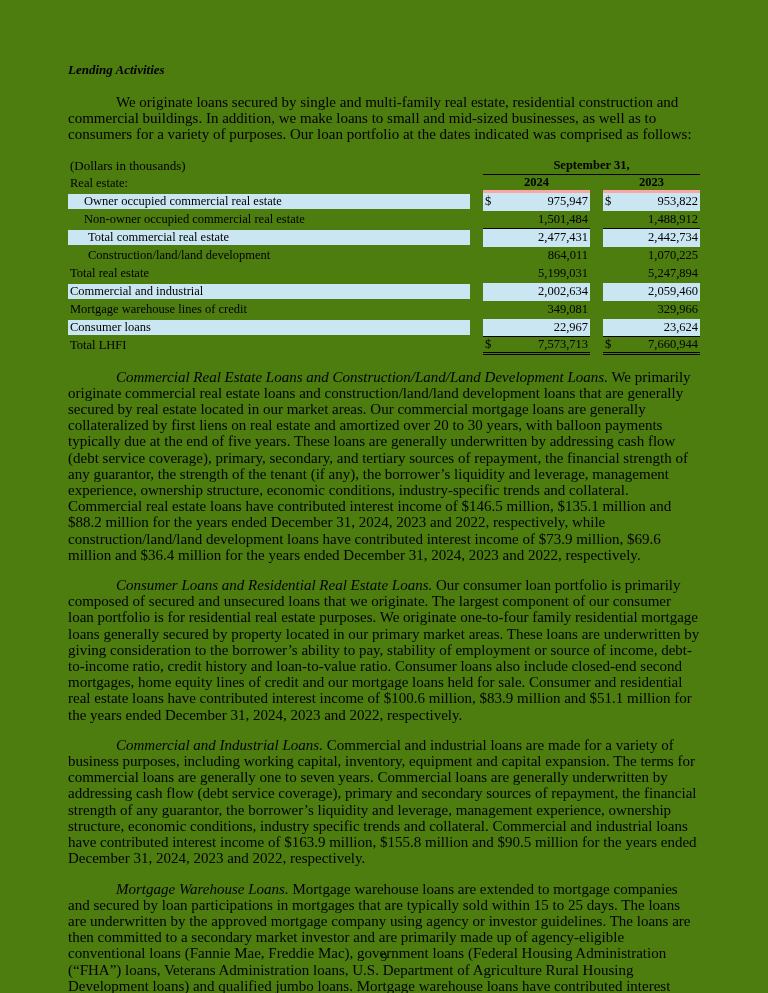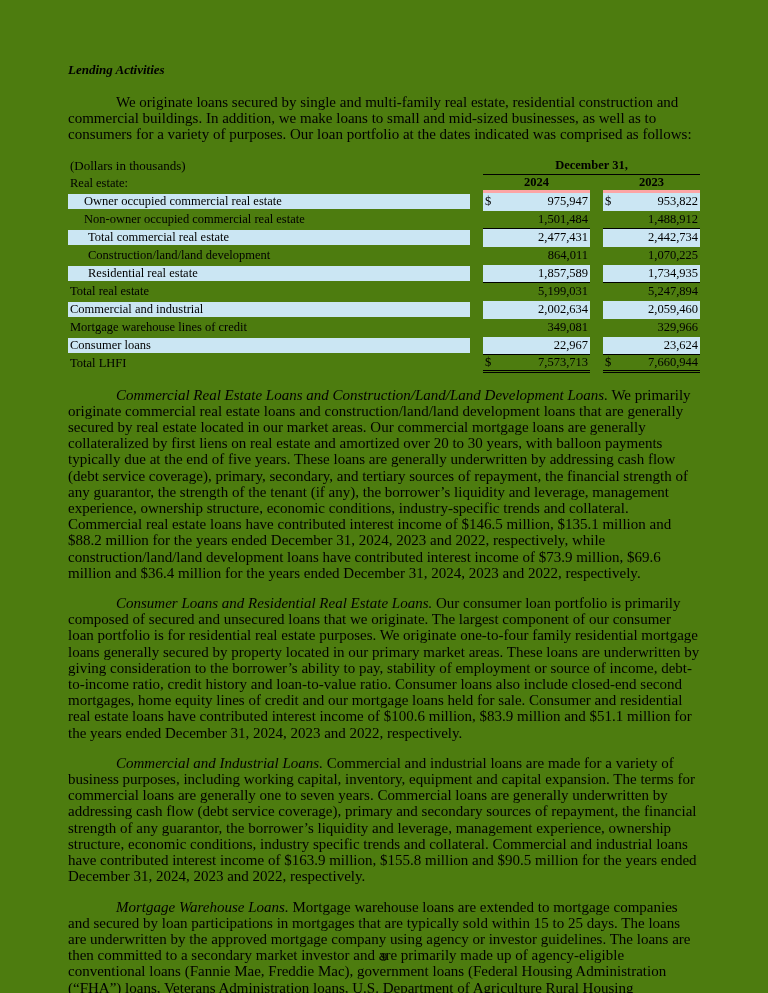--- a/index.html
+++ b/index.html
@@ -57,21 +57,21 @@
 
   <h2 class="heading">Lending Activities</h2>
 
   <p class="body-par">We originate loans secured by single and multi-family real estate, residential construction and commercial buildings. In addition, we make loans to small and mid-sized businesses, as well as to consumers for a variety of purposes. Our loan portfolio at the dates indicated was comprised as follows:</p>
 
   <div class="fin-table">
 
     <div class="trow">
       <div class="c-label note">(Dollars in thousands)</div>
       <div class="c-sp"></div>
-      <div class="span-head">December 31,</div>
+      <div class="span-head">September 31,</div>
     </div>
 
     <div class="trow">
       <div class="c-label">Real estate:</div>
       <div class="c-sp"></div>
       <div class="num-col year-cell">2024</div>
       <div class="c-sp"></div>
       <div class="num-col num-col2 year-cell">2023</div>
     </div>
 
@@ -124,86 +124,73 @@
           <span class="c-cur"></span>
           <span class="c-val">864,011</span>
         </div>
       <div class="c-sp"></div>
       <div class="num-col num-col2">
           <span class="c-cur"></span>
           <span class="c-val">1,070,225</span>
         </div>
     </div>
 
-    <div class="trow ind1">
-      <div class="c-label shade">Residential real estate</div>
+
+    <div class="trow">
+      <div class="c-label">Total real estate</div>
+      <div class="c-sp"></div>
+      <div class="num-col">
+          <span class="c-cur"></span>
+          <span class="c-val">5,199,031</span>
+        </div>
+      <div class="c-sp"></div>
+      <div class="num-col num-col2">
+          <span class="c-cur"></span>
+          <span class="c-val">5,247,894</span>
+        </div>
+    </div>
+
+    <div class="trow">
+      <div class="c-label shade">Commercial and industrial</div>
+      <div class="c-sp"></div>
+      <div class="num-col shade">
+          <span class="c-cur"></span>
+          <span class="c-val">2,002,634</span>
+        </div>
+      <div class="c-sp"></div>
+      <div class="num-col num-col2 shade">
+          <span class="c-cur"></span>
+          <span class="c-val">2,059,460</span>
+        </div>
+    </div>
+
+    <div class="trow">
+      <div class="c-label">Mortgage warehouse lines of credit</div>
+      <div class="c-sp"></div>
+      <div class="num-col">
+          <span class="c-cur"></span>
+          <span class="c-val">349,081</span>
+        </div>
+      <div class="c-sp"></div>
+      <div class="num-col num-col2">
+          <span class="c-cur"></span>
+          <span class="c-val">329,966</span>
+        </div>
+    </div>
+
+    <div class="trow">
+      <div class="c-label shade">Consumer loans</div>
       <div class="c-sp"></div>
       <div class="num-col shade rule-b">
           <span class="c-cur"></span>
-          <span class="c-val">1,857,589</span>
+          <span class="c-val">22,967</span>
         </div>
       <div class="c-sp"></div>
       <div class="num-col num-col2 shade rule-b">
           <span class="c-cur"></span>
-          <span class="c-val">1,734,935</span>
-        </div>
-    </div>
-
-    <div class="trow">
-      <div class="c-label">Total real estate</div>
-      <div class="c-sp"></div>
-      <div class="num-col">
-          <span class="c-cur"></span>
-          <span class="c-val">5,199,031</span>
-        </div>
-      <div class="c-sp"></div>
-      <div class="num-col num-col2">
-          <span class="c-cur"></span>
-          <span class="c-val">5,247,894</span>
-        </div>
-    </div>
-
-    <div class="trow">
-      <div class="c-label shade">Commercial and industrial</div>
-      <div class="c-sp"></div>
-      <div class="num-col shade">
-          <span class="c-cur"></span>
-          <span class="c-val">2,002,634</span>
-        </div>
-      <div class="c-sp"></div>
-      <div class="num-col num-col2 shade">
-          <span class="c-cur"></span>
-          <span class="c-val">2,059,460</span>
-        </div>
-    </div>
-
-    <div class="trow">
-      <div class="c-label">Mortgage warehouse lines of credit</div>
-      <div class="c-sp"></div>
-      <div class="num-col">
-          <span class="c-cur"></span>
-          <span class="c-val">349,081</span>
-        </div>
-      <div class="c-sp"></div>
-      <div class="num-col num-col2">
-          <span class="c-cur"></span>
-          <span class="c-val">329,966</span>
-        </div>
-    </div>
-
-    <div class="trow">
-      <div class="c-label shade">Consumer loans</div>
-      <div class="c-sp"></div>
-      <div class="num-col shade rule-b">
-          <span class="c-cur"></span>
-          <span class="c-val">22,967</span>
-        </div>
-      <div class="c-sp"></div>
-      <div class="num-col num-col2 shade rule-b">
-          <span class="c-cur"></span>
           <span class="c-val">23,624</span>
         </div>
     </div>
 
     <div class="trow">
       <div class="c-label">Total LHFI</div>
       <div class="c-sp"></div>
       <div class="num-col rule-dbl">
           <span class="c-cur">$</span>
           <span class="c-val">7,573,713</span>

